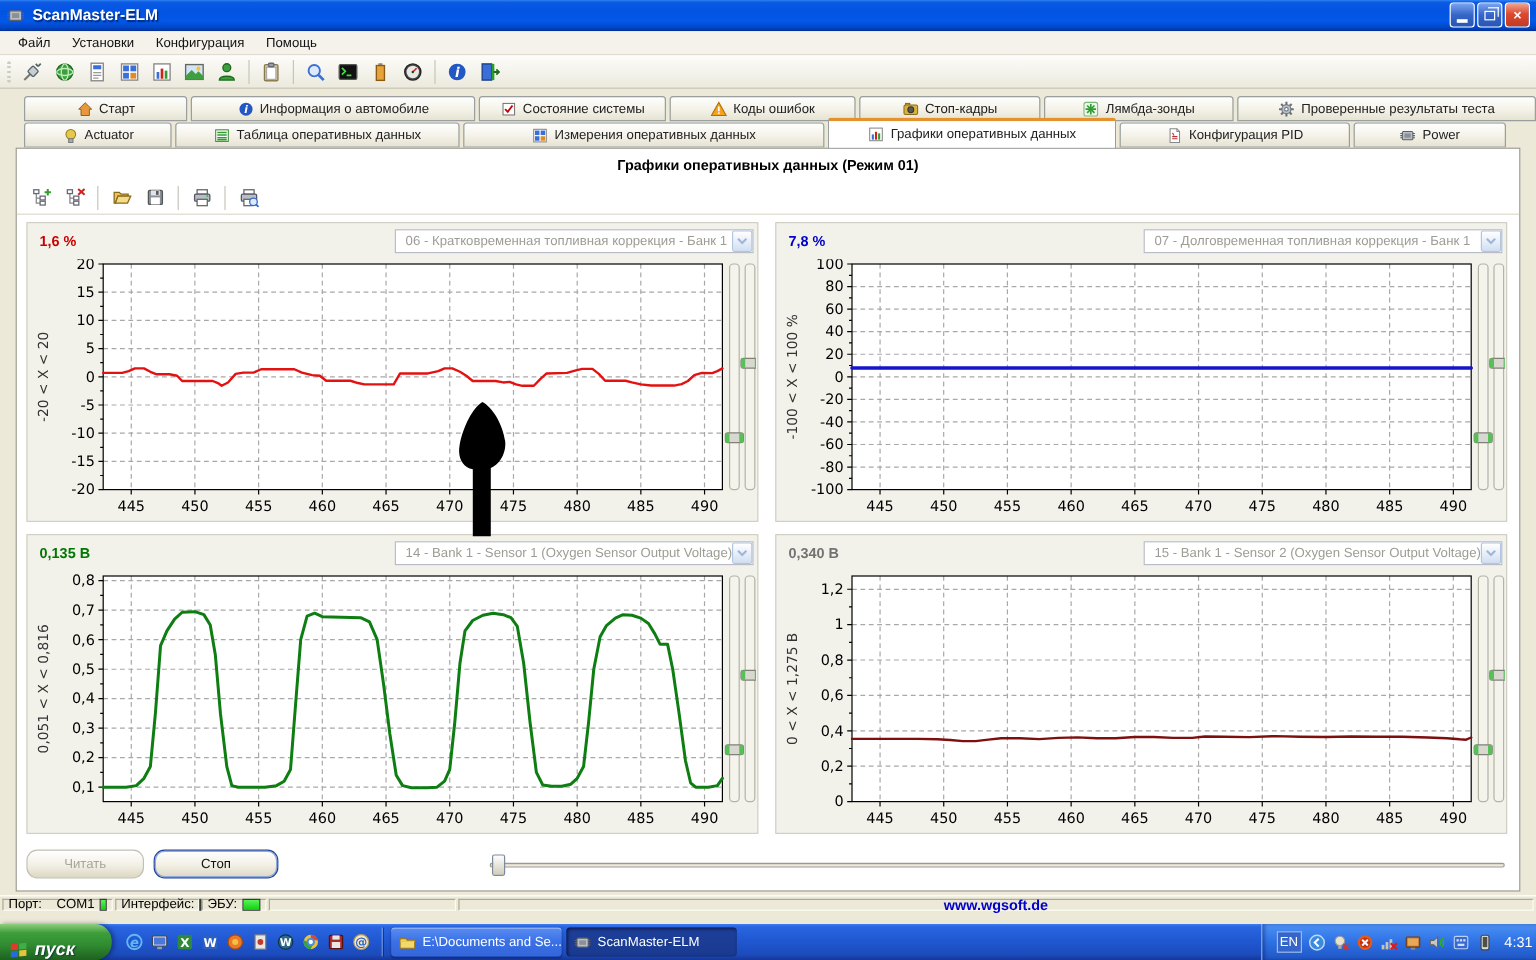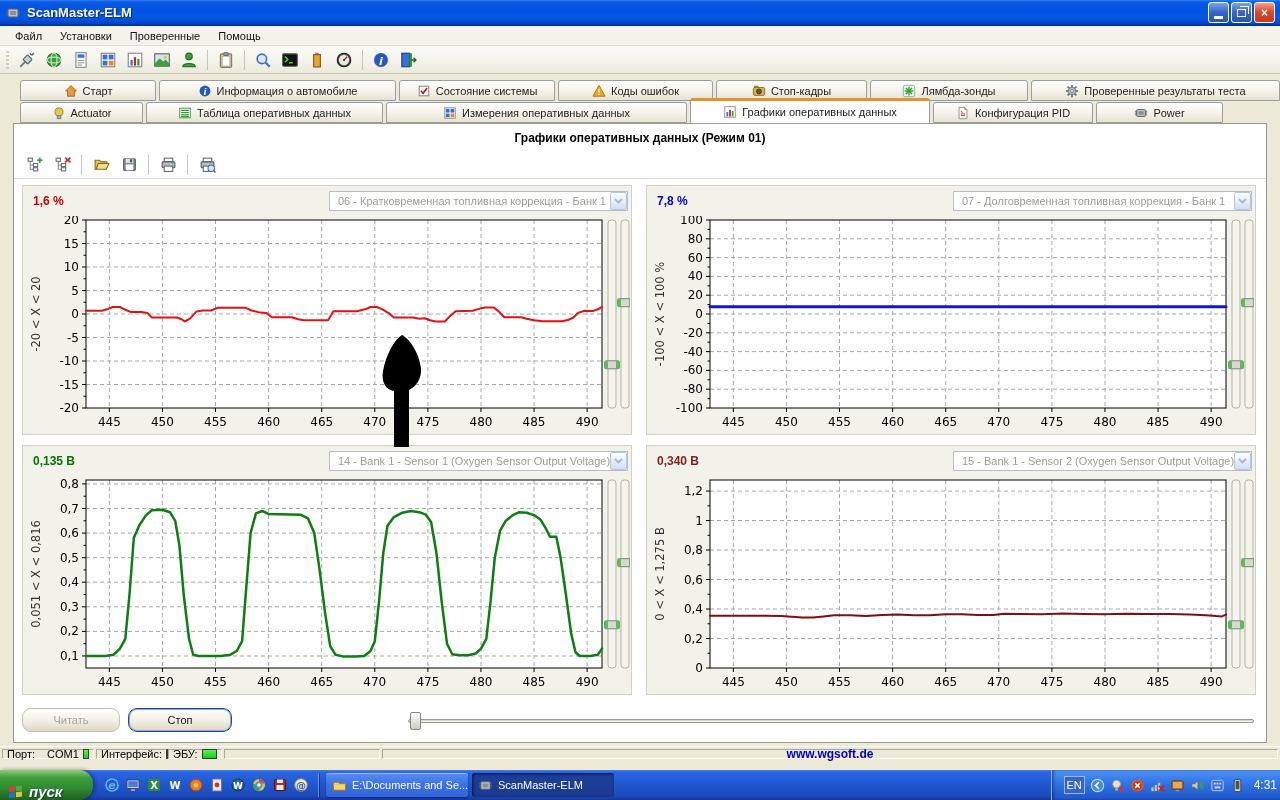--- a/index.html
+++ b/index.html
@@ -120,21 +120,21 @@
         <span class="winbtn">
             <span class="restsq"></span>
           </span>
         <span class="winbtn close">×</span>
       </span>
     </div>
 
     <div class="menubar" id="menubar">
         <span class="menu-item">Файл</span>
         <span class="menu-item">Установки</span>
-        <span class="menu-item">Проверенные</span>
+        <span class="menu-item">Конфигурация</span>
         <span class="menu-item">Помощь</span>
       </div>
     <div class="toolbar" id="main-toolbar">
         <span class="grip"></span>
         <span class="tool-btn">
           <svg width="18" height="18" viewBox="0 0 16 16">
             <line x1="2" y1="14" x2="6.5" y2="9.5" stroke="#7a7a72" stroke-width="1.6"></line>
             <rect x="5.6" y="4.6" width="5.8" height="5.8" rx="1" transform="rotate(45 8.5 7.5)" fill="#c9cdd4" stroke="#566"></rect>
             <g stroke="#566" stroke-width="1.3">
               <line x1="10.5" y1="2" x2="12.2" y2="3.8"></line>
@@ -363,21 +363,21 @@
          <span style="display:inline-flex">
             <svg width="14" height="14" viewBox="0 0 16 16">
               <rect x="2" y="2" width="12" height="12" fill="#fff" stroke="#888"></rect>
               <rect x="4" y="8" width="2" height="5" fill="#3a6fd8"></rect>
               <rect x="7" y="5.5" width="2" height="7.5" fill="#cc2222"></rect>
               <rect x="10" y="7" width="2" height="6" fill="#2f9e2f"></rect>
             </svg>
           </span>
          <span>Графики оперативных данных</span>
        </div>
-        <div class="tab" style="width:160px">
+        <div class="tab" style="width:192px">
          <span style="display:inline-flex">
             <svg width="14" height="14" viewBox="0 0 16 16">
               <path d="M3.5 1.5 H10 L12.5 4 V14.5 H3.5 Z" fill="#fff" stroke="#888"></path>
               <path d="M10 1.5 V4 H12.5" fill="none" stroke="#888"></path>
               <path d="M5.5 6 C7 5 6 8 7.5 7.5 M5.5 9 H10.5 M5.5 11 H10.5" stroke="#c03030" stroke-width="1.1" fill="none"></path>
             </svg>
           </span>
          <span>Конфигурация PID</span>
        </div>
         <div class="tab" style="width:127px">
@@ -739,21 +739,21 @@
                 <rect x="592" y="144.8" width="3.5" height="8" fill="#58c058"></rect>
                 <rect x="597" y="4" width="8" height="188" rx="3" fill="#f4f3ec" stroke="#b5b3a5"></rect>
                 <rect x="593.5" y="82.7" width="15" height="8" rx="2" fill="#d8d8d0" stroke="#808078"></rect>
                 <rect x="593.5" y="82.7" width="3.5" height="8" fill="#58c058"></rect>
                 <rect x="605" y="82.7" width="3.5" height="8" fill="#58c058"></rect>
               </svg>
             </div>
      </div>
           <div class="chart-cell">
        <div class="chart-head">
-         <span class="chart-value" style="color:#7f1d1d">0,340 В</span>
+         <span class="chart-value" style="color:#737373">0,340 В</span>
          <div class="combo">
            <span class="combo-text">15 - Bank 1 - Sensor 2 (Oxygen Sensor Output Voltage)</span>
            <span class="combo-btn">
              <svg width="9" height="6" viewBox="0 0 9 6">
                <path d="M1 1 L4.5 4.5 L8 1" stroke="#9fb6d9" stroke-width="1.8" fill="none"></path>
                   </svg>
            </span>
          </div>
        </div>
        <div class="chart-body">

